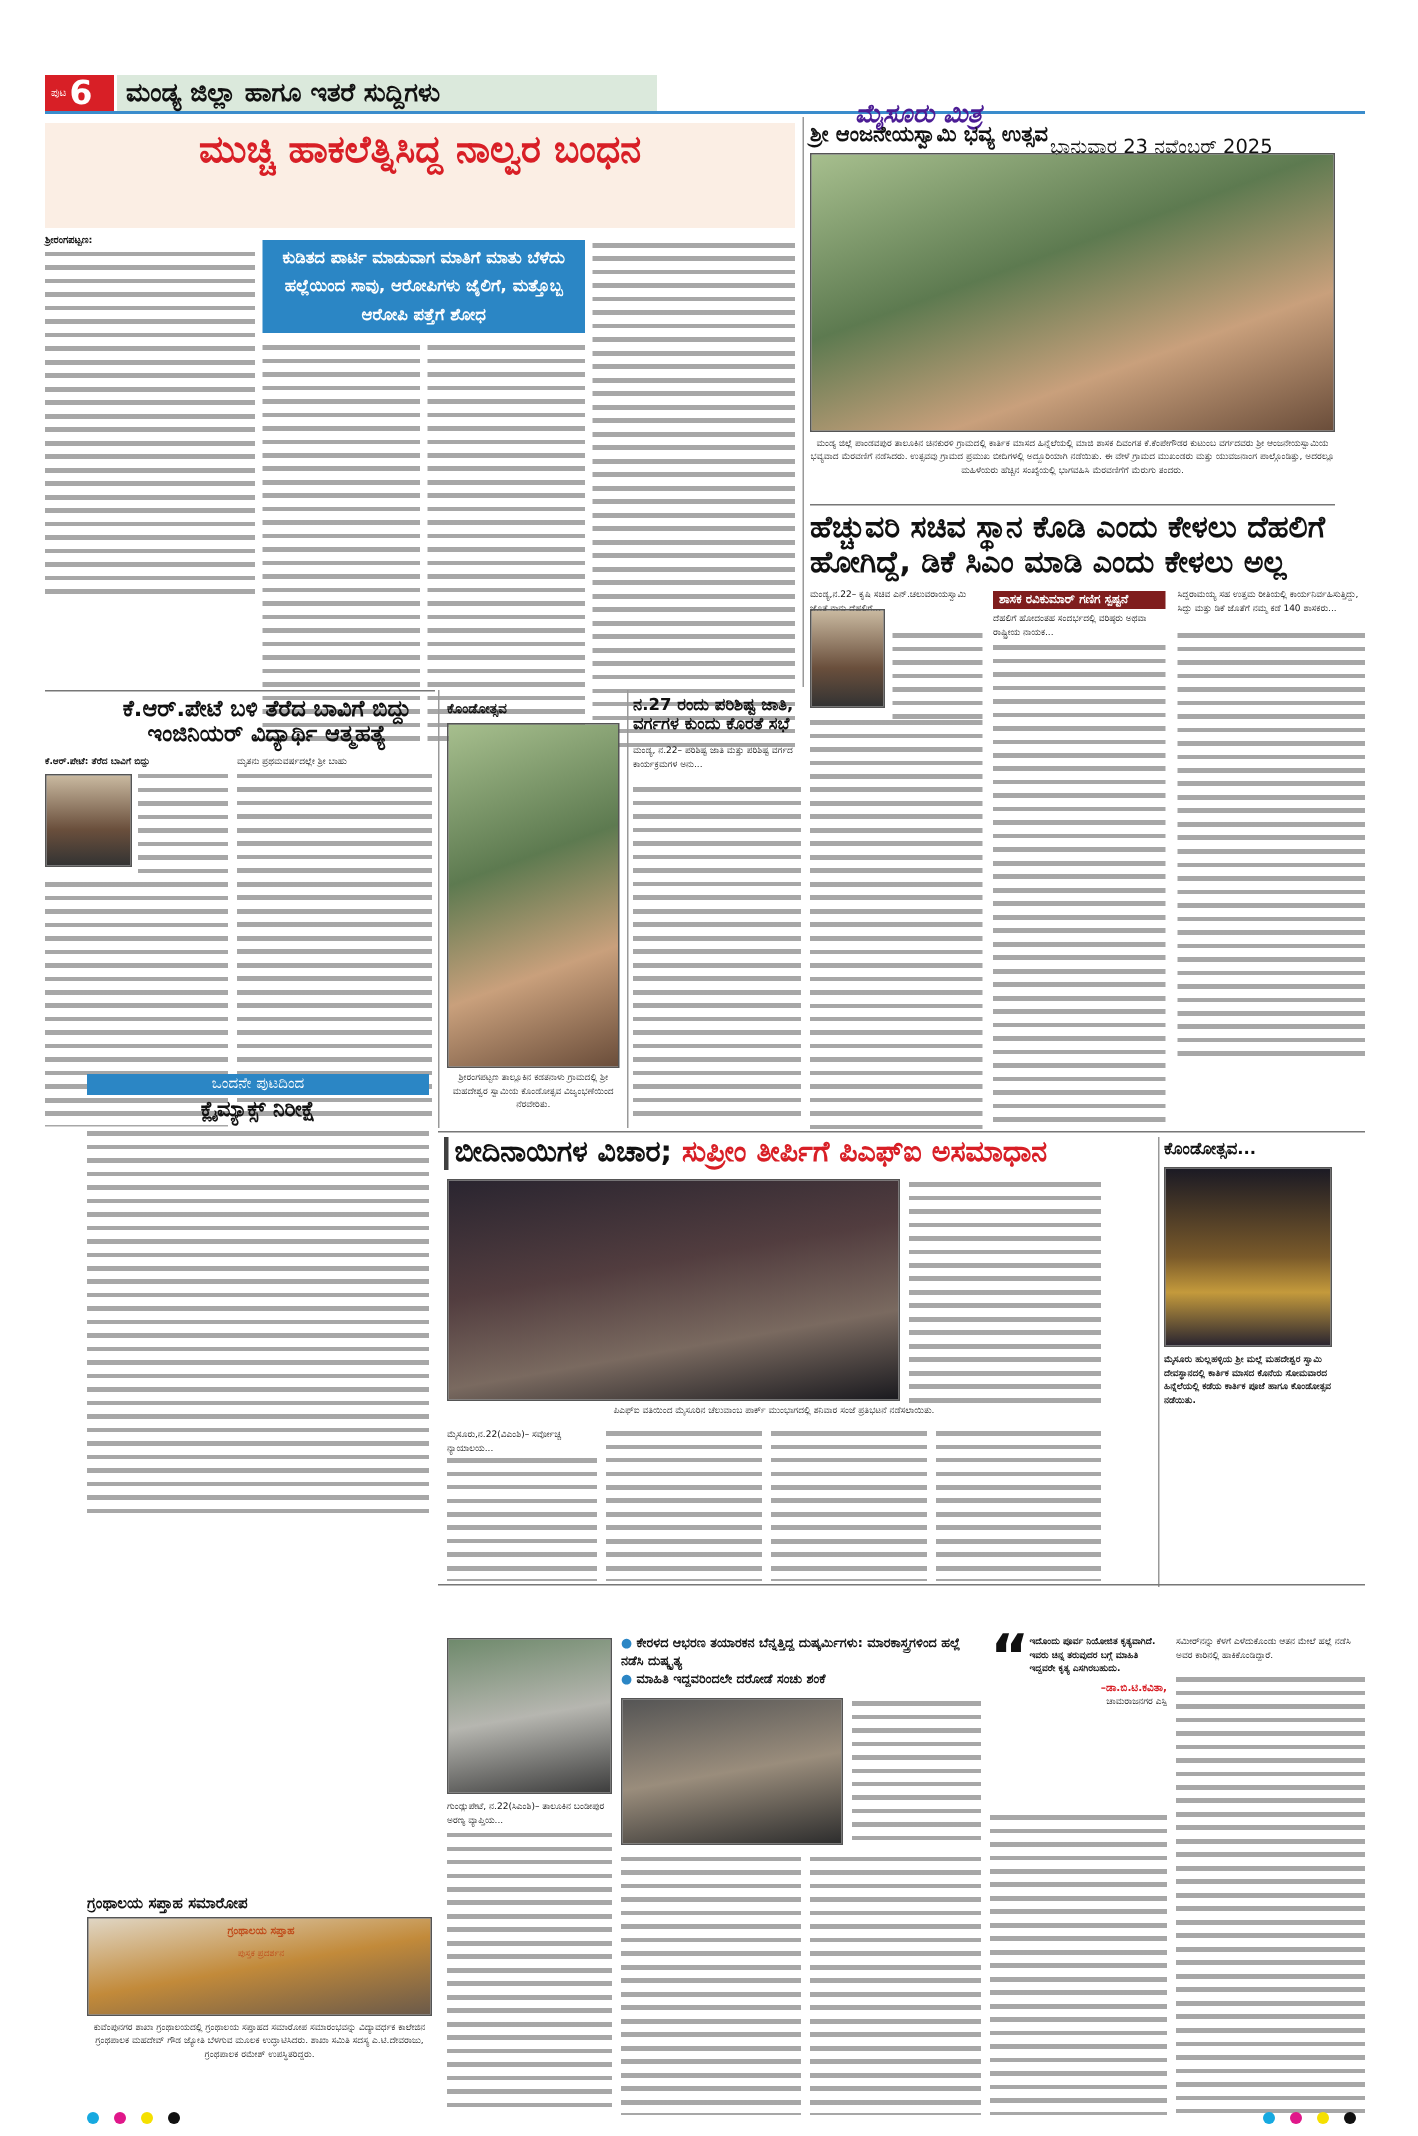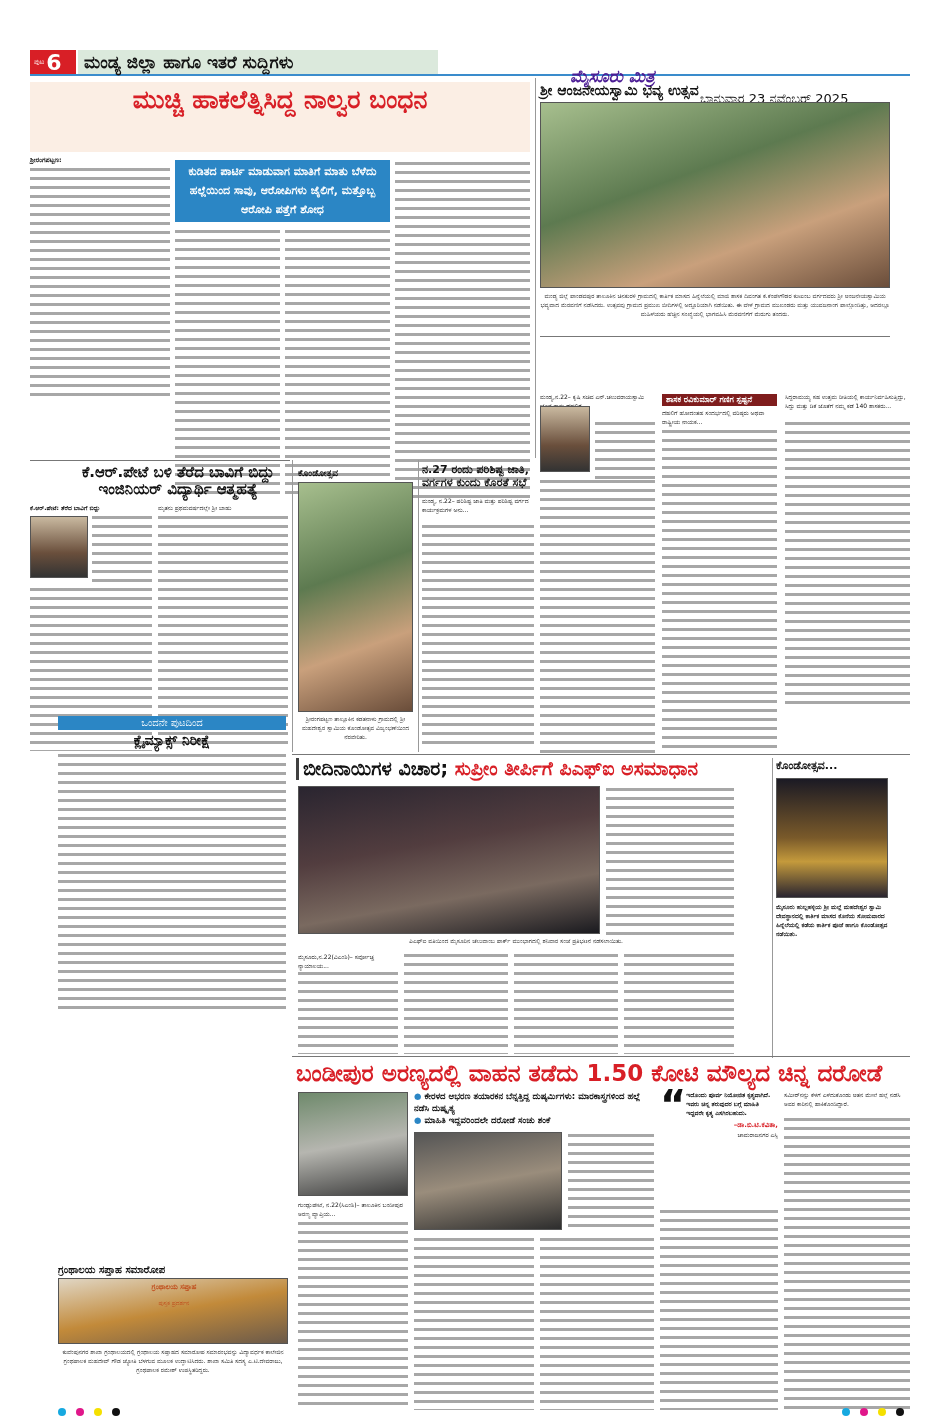--- a/index.html
+++ b/index.html
@@ -61,20 +61,24 @@
   <div class="filler" style="left:145px;top:180px;width:105px;height:270px;"></div>
   <div class="filler" style="left:255px;top:180px;width:105px;height:270px;"></div>
   <div class="filler" style="left:365px;top:112px;width:135px;height:340px;"></div>
   <div class="abs rule-v" style="left:505px;top:30px;height:380px;"></div>
 
   <div class="abs sub-head" style="left:510px;top:34px;width:370px;font-size:14px;">ಶ್ರೀ ಆಂಜನೇಯಸ್ವಾಮಿ ಭವ್ಯ ಉತ್ಸವ</div>
   <div class="abs photo crowd" style="left:510px;top:54px;width:350px;height:186px;"></div>
   <div class="abs caption" style="left:510px;top:243px;width:350px;">ಮಂಡ್ಯ ಜಿಲ್ಲೆ ಪಾಂಡವಪುರ ತಾಲೂಕಿನ ಚಿನಕುರಳಿ ಗ್ರಾಮದಲ್ಲಿ ಕಾರ್ತಿಕ ಮಾಸದ ಹಿನ್ನೆಲೆಯಲ್ಲಿ ಮಾಜಿ ಶಾಸಕ ದಿವಂಗತ ಕೆ.ಕೆಂಪೇಗೌಡರ ಕುಟುಂಬ ವರ್ಗದವರು ಶ್ರೀ ಆಂಜನೇಯಸ್ವಾಮಿಯ ಭವ್ಯವಾದ ಮೆರವಣಿಗೆ ನಡೆಸಿದರು. ಉತ್ಸವವು ಗ್ರಾಮದ ಪ್ರಮುಖ ಬೀದಿಗಳಲ್ಲಿ ಅದ್ದೂರಿಯಾಗಿ ನಡೆಯಿತು. ಈ ವೇಳೆ ಗ್ರಾಮದ ಮುಖಂಡರು ಮತ್ತು ಯುವಜನಾಂಗ ಪಾಲ್ಗೊಂಡಿತ್ತು, ಅದರಲ್ಲೂ ಮಹಿಳೆಯರು ಹೆಚ್ಚಿನ ಸಂಖ್ಯೆಯಲ್ಲಿ ಭಾಗವಹಿಸಿ ಮೆರವಣಿಗೆಗೆ ಮೆರುಗು ತಂದರು.</div>
   <div class="abs rule-h" style="left:510px;top:288px;width:350px;"></div>
 
+  <div class="abs sub-head" style="left:510px;top:292px;width:370px;font-size:20px;">
+    <div>ಹೆಚ್ಚುವರಿ ಸಚಿವ ಸ್ಥಾನ ಕೊಡಿ ಎಂದು ಕೇಳಲು ದೆಹಲಿಗೆ</div>
+    <div>ಹೋಗಿದ್ದೆ, ಡಿಕೆ ಸಿಎಂ ಮಾಡಿ ಎಂದು ಕೇಳಲು ಅಲ್ಲ</div>
+  </div>
   <div class="abs" style="left:510px;top:344px;width:115px;font-size:6px;line-height:9px;">ಮಂಡ್ಯ,ನ.22– ಕೃಷಿ ಸಚಿವ ಎನ್.ಚಲುವರಾಯಸ್ವಾಮಿ ಜೊತೆ ನಾನು ದೆಹಲಿಗೆ...</div>
   <div class="abs photo portrait" style="left:510px;top:358px;width:50px;height:66px;"></div>
   <div class="filler" style="left:565px;top:372px;width:60px;height:60px;"></div>
   <div class="filler" style="left:510px;top:430px;width:115px;height:275px;"></div>
   <div class="abs tag-red" style="left:632px;top:346px;width:115px;">ಶಾಸಕ ರವಿಕುಮಾರ್ ಗಣಿಗ ಸ್ಪಷ್ಟನೆ</div>
   <div class="abs" style="left:632px;top:360px;width:115px;font-size:6px;line-height:9px;">ದೆಹಲಿಗೆ ಹೋದಂತಹ ಸಂದರ್ಭದಲ್ಲಿ ವರಿಷ್ಠರು ಅಥವಾ ರಾಷ್ಟ್ರೀಯ ನಾಯಕ...</div>
   <div class="filler" style="left:632px;top:380px;width:115px;height:325px;"></div>
   <div class="abs" style="left:755px;top:344px;width:125px;font-size:6px;line-height:9px;">ಸಿದ್ದರಾಮಯ್ಯ ಸಹ ಉತ್ತಮ ರೀತಿಯಲ್ಲಿ ಕಾರ್ಯನಿರ್ವಹಿಸುತ್ತಿದ್ದು, ಸಿದ್ದು ಮತ್ತು ಡಿಕೆ ಜೊತೆಗೆ ನಮ್ಮ ಕಡೆ 140 ಶಾಸಕರು...</div>
   <div class="filler" style="left:755px;top:372px;width:125px;height:290px;"></div>
 
@@ -128,21 +132,20 @@
 
 
   <div class="abs sub-head" style="left:28px;top:1216px;width:230px;font-size:10px;">ಗ್ರಂಥಾಲಯ ಸಪ್ತಾಹ ಸಮಾರೋಪ</div>
   <div class="abs photo event" style="left:28px;top:1230px;width:230px;height:66px;">
     <div style="position:absolute;left:70px;top:4px;width:90px;text-align:center;font-size:7px;color:#c04b1a;font-weight:bold;">ಗ್ರಂಥಾಲಯ ಸಪ್ತಾಹ</div>
     <div style="position:absolute;left:70px;top:20px;width:90px;text-align:center;font-size:6px;color:#c04b1a;">ಪುಸ್ತಕ ಪ್ರದರ್ಶನ</div>
   </div>
   <div class="abs caption" style="left:28px;top:1299px;width:230px;">ಕುವೆಂಪುನಗರ ಶಾಖಾ ಗ್ರಂಥಾಲಯದಲ್ಲಿ ಗ್ರಂಥಾಲಯ ಸಪ್ತಾಹದ ಸಮಾರೋಪ ಸಮಾರಂಭವನ್ನು ವಿದ್ಯಾವರ್ಧಕ ಕಾಲೇಜಿನ ಗ್ರಂಥಪಾಲಕ ಮಹದೇವ್ ಗೌಡ ಜ್ಯೋತಿ ಬೆಳಗುವ ಮೂಲಕ ಉದ್ಘಾಟಿಸಿದರು. ಶಾಖಾ ಸಮಿತಿ ಸದಸ್ಯ ಎ.ಟಿ.ದೇವರಾಜು, ಗ್ರಂಥಪಾಲಕ ರಮೇಶ್ ಉಪಸ್ಥಿತರಿದ್ದರು.</div>
 
   <div class="abs rule-h" style="left:262px;top:1008px;width:618px;"></div>
-  <div class="abs sub-head red" style="left:266px;top:1012px;width:614px;font-size:23px;">ಬಂಡೀಪುರ ಅರಣ್ಯದಲ್ಲಿ ವಾಹನ ತಡೆದು 1.50 ಕೋಟಿ ಮೌಲ್ಯದ ಚಿನ್ನ ದರೋಡೆ</div>
   <div class="abs photo car" style="left:268px;top:1044px;width:110px;height:104px;"></div>
   <div class="abs" style="left:384px;top:1042px;width:240px;font-size:8.5px;font-weight:bold;line-height:12px;">
     <div><span class="bullet">●</span> <span>ಕೇರಳದ ಆಭರಣ ತಯಾರಕನ ಬೆನ್ನತ್ತಿದ್ದ ದುಷ್ಕರ್ಮಿಗಳು: ಮಾರಕಾಸ್ತ್ರಗಳಿಂದ ಹಲ್ಲೆ ನಡೆಸಿ ದುಷ್ಕೃತ್ಯ</span></div>
     <div><span class="bullet">●</span> <span>ಮಾಹಿತಿ ಇದ್ದವರಿಂದಲೇ ದರೋಡೆ ಸಂಚು ಶಂಕೆ</span></div>
   </div>
   <div class="abs photo interior" style="left:384px;top:1084px;width:148px;height:98px;"></div>
   <div class="filler" style="left:538px;top:1084px;width:86px;height:100px;"></div>
   <div class="abs" style="left:268px;top:1152px;width:110px;font-size:6px;line-height:9px;">ಗುಂಡ್ಲುಪೇಟೆ, ನ.22(ಸಿಎಂಶಿ)– ತಾಲೂಕಿನ ಬಂಡೀಪುರ ಅರಣ್ಯ ವ್ಯಾಪ್ತಿಯ...</div>
   <div class="filler" style="left:268px;top:1172px;width:110px;height:190px;"></div>
   <div class="filler" style="left:384px;top:1188px;width:120px;height:174px;"></div>

